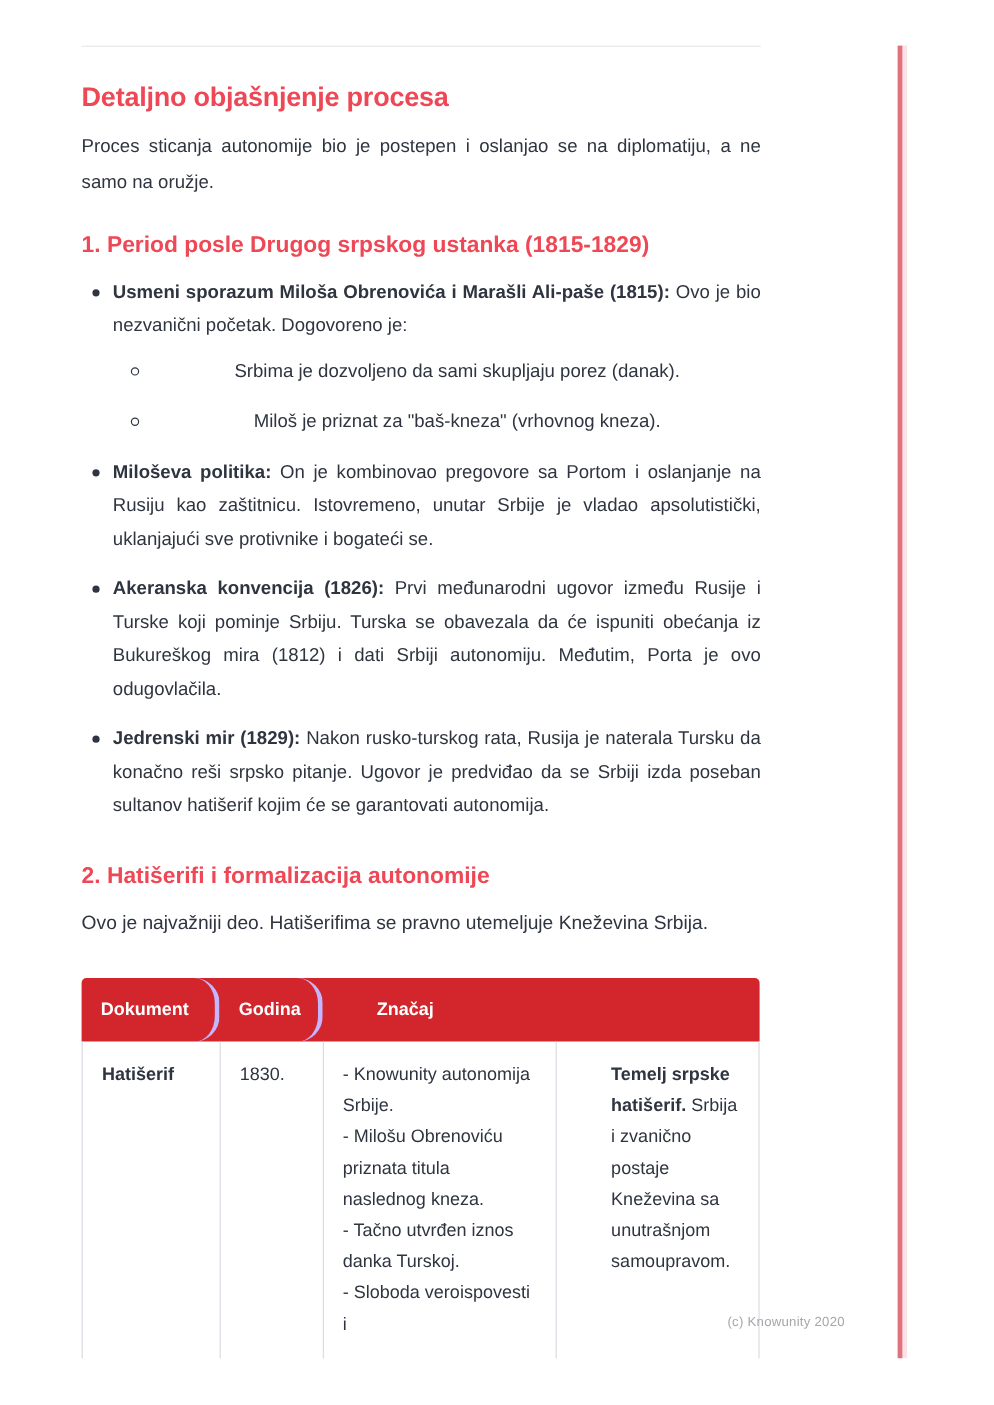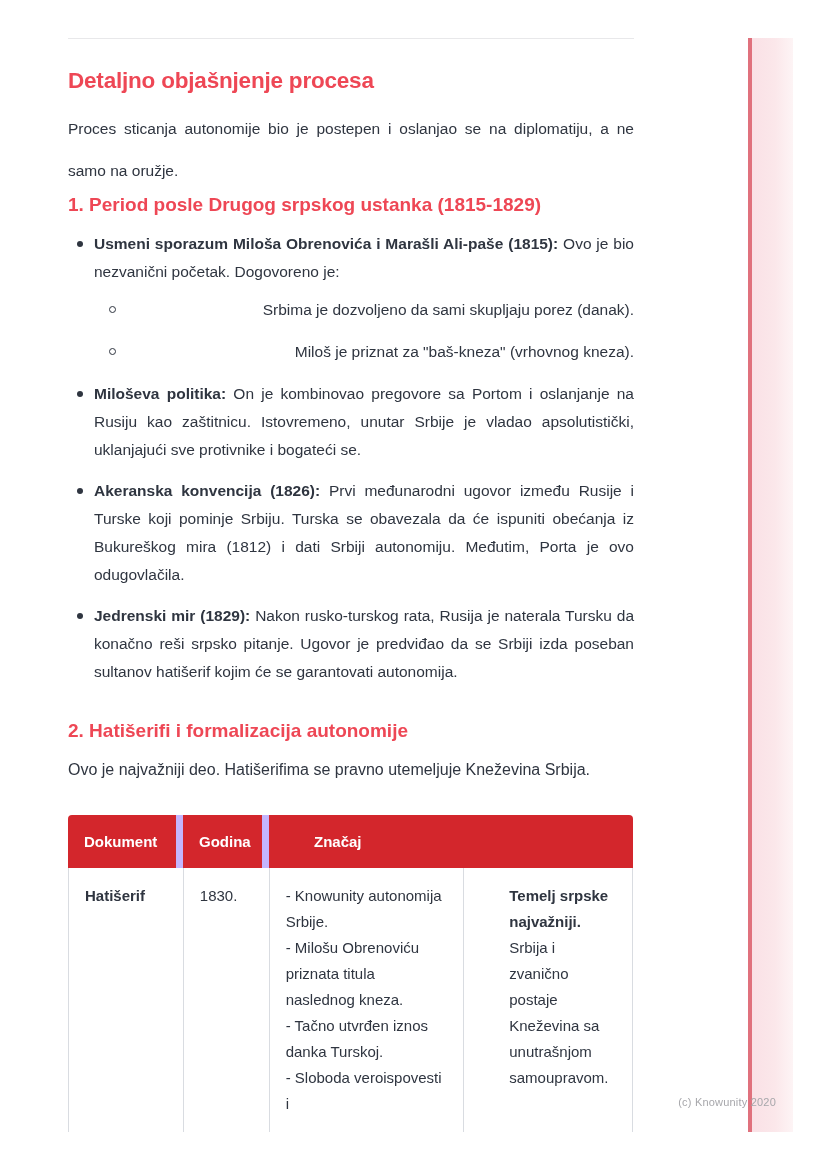--- a/index.html
+++ b/index.html
@@ -1,53 +1,53 @@
 <!DOCTYPE html>
 <html><head>
 <meta charset="utf-8">
 <style>
   html,body{margin:0;padding:0;background:#fff;}
-  .root{position:relative;width:828px;height:1171px;background:#ffffff;overflow:hidden;
+  .root{position:relative;width:756px;height:1171px;background:#ffffff;overflow:hidden;
         font-family:"Liberation Sans",sans-serif;color:#2f3540;}
   .sheet{position:absolute;inset:0;height:1132px;overflow:hidden;background:#fff;}
   
   .band{position:absolute;left:748px;top:38px;width:41px;height:1094px;
         border-left:4px solid #e0717d;
         background:linear-gradient(to right,#fae1e6 0%,#fbe7ea 55%,#fdf4f5 100%);z-index:1;}
   .content{position:absolute;left:68px;top:0;width:566px;z-index:2;}
   .divider{position:absolute;top:38px;left:0;right:0;border-top:1px solid #e8e8ea;}
   h1{position:absolute;top:67px;left:0;margin:0;font-size:22.5px;line-height:28px;
      font-weight:700;color:#ee4755;letter-spacing:-0.2px;}
   .intro{position:absolute;top:108px;left:0;width:566px;margin:0;font-size:15.5px;
-     line-height:42px;text-align:justify;}
+     line-height:30px;text-align:justify;}
   h2{position:absolute;left:0;margin:0;font-size:19px;line-height:24px;font-weight:700;color:#ee4755;}
   .s1{top:193px;}
   .s2{top:719px;}
   .p2{position:absolute;top:755px;left:0;width:566px;margin:0;font-size:16px;line-height:30px;}
   
   .bullets{position:absolute;top:226px;left:0;width:566px;margin:0;padding:0;list-style:none;
            font-size:15.5px;line-height:28px;}
   .bullets>li{position:relative;padding-left:26px;margin:4px 0 13px 0;text-align:justify;}
   .bullets>li::before{content:"";position:absolute;left:9px;top:11px;width:6px;height:6px;
            border-radius:50%;background:#2f3540;}
   .bl{font-weight:700;}
   .subs{margin:10px 0 2px 0;padding:0;list-style:none;}
-  .subs>li{position:relative;padding-left:34px;margin:0 0 14px 0;text-align:right;}
+  .subs>li{position:relative;padding-left:34px;margin:0 0 14px 0;text-align:center;}
   .subs>li::before{content:"";position:absolute;left:15px;top:10px;width:5px;height:5px;
            border-radius:50%;background:transparent;border:1.5px solid #2f3540;}
   
   .table{position:absolute;top:815px;left:0;width:565px;}
   .thead{display:flex;height:53px;background:#d3262c;color:#ffffff;font-weight:700;
          font-size:15px;border-radius:4px 4px 0 0;}
   .th{box-sizing:border-box;display:flex;align-items:center;padding:0 0 0 16px;}
   .th.c1,.td.c1{width:115px;}
   .th.c2,.td.c2{width:86px;}
   .th.c3,.td.c3{width:195px;}
   .th.c4,.td.c4{width:169px;padding-left:45px;}
-  .th.c1,.th.c2,.th.c3{border-right:7px solid #c4b5fd;}
+  .th.c1,.th.c2,.th.c3{border-right:4px solid #c4b5fd;border-radius:21px;}
   .tbody{display:flex;height:340px;border-left:1px solid #d9dce1;font-size:15px;line-height:26px;}
   .td{box-sizing:border-box;border-right:1px solid #d9dce1;padding:15px 16px 0 16px;}
   .td.c1{font-weight:700;}
   .watermark{position:absolute;right:52px;top:1096px;font-size:11px;letter-spacing:0.2px;
          color:#a7a7ab;z-index:3;}
 </style>
 </head>
 <body>
 
 <div class="root">
@@ -99,21 +99,21 @@
         <div class="tbody">
           <div class="td c1">Hatišerif</div>
           <div class="td c2">1830.</div>
           <div class="td c3">
             <div>- Knowunity autonomija Srbije.</div>
             <div>- Milošu Obrenoviću priznata titula naslednog kneza.</div>
             <div>- Tačno utvrđen iznos danka Turskoj.</div>
             <div>- Sloboda veroispovesti i</div>
           </div>
           <div class="td c4">
-            <span class="bl">Temelj srpske najvažniji.</span>
+            <span class="bl">Temelj srpske hatišerif.</span>
             <span>Srbija i zvanično postaje Kneževina sa unutrašnjom samoupravom.</span>
           </div>
         </div>
       </div>
     </div>
 
     <div class="watermark">(c) Knowunity 2020</div>
   </div>
 </div>
 

